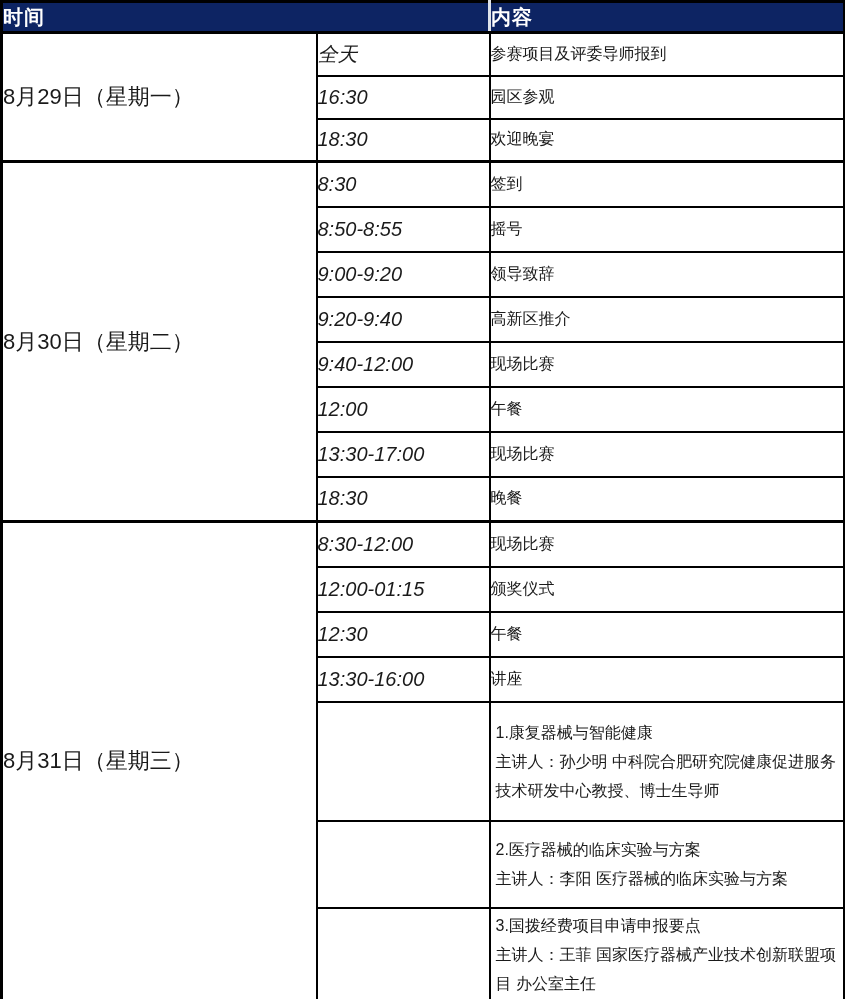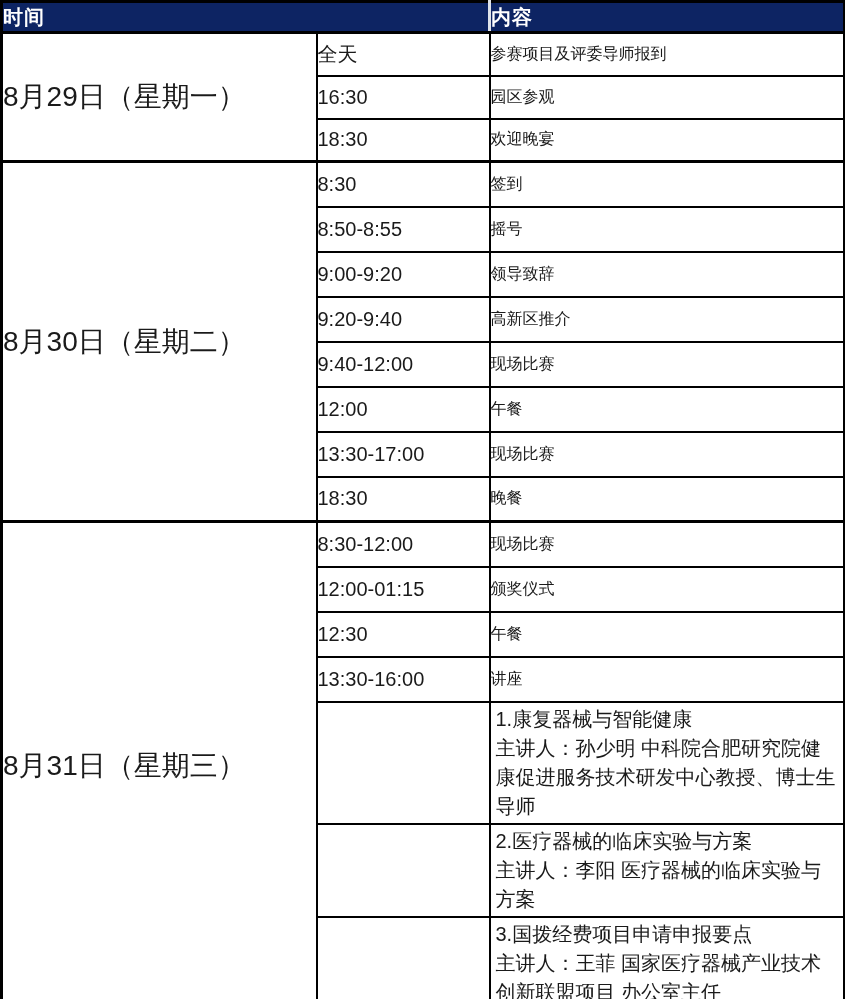--- a/index.html
+++ b/index.html
@@ -44,31 +44,31 @@
 
   tr.r43 { height: 43px; }
   tr.r45 { height: 45px; }
   tr.lec1 { height: 119px; }
   tr.lec2 { height: 87px; }
   tr.lec3 { height: 86px; }
 
   tr.group-start td { border-top: 3px solid #000000; }
 
   td.date-cell {
-    font-size: 28px;
+    font-size: 22px;
     color: #1a1a1a;
   }
-  td.time-cell { font-size: 20px; }
+  td.time-cell { font-size: 20px; font-style: italic; }
   td.content-cell { font-size: 16px; }
   td.lecture-cell {
     text-align: left;
     vertical-align: middle;
     padding: 2px 4px 2px 5px;
     line-height: 29px;
-    font-size: 20px;
+    font-size: 16px;
   }
 </style>
 </head>
 <body>
 
 <div class="page">
   <table class="schedule">
     <colgroup>
       <col class="c-date">
       <col class="c-time">

